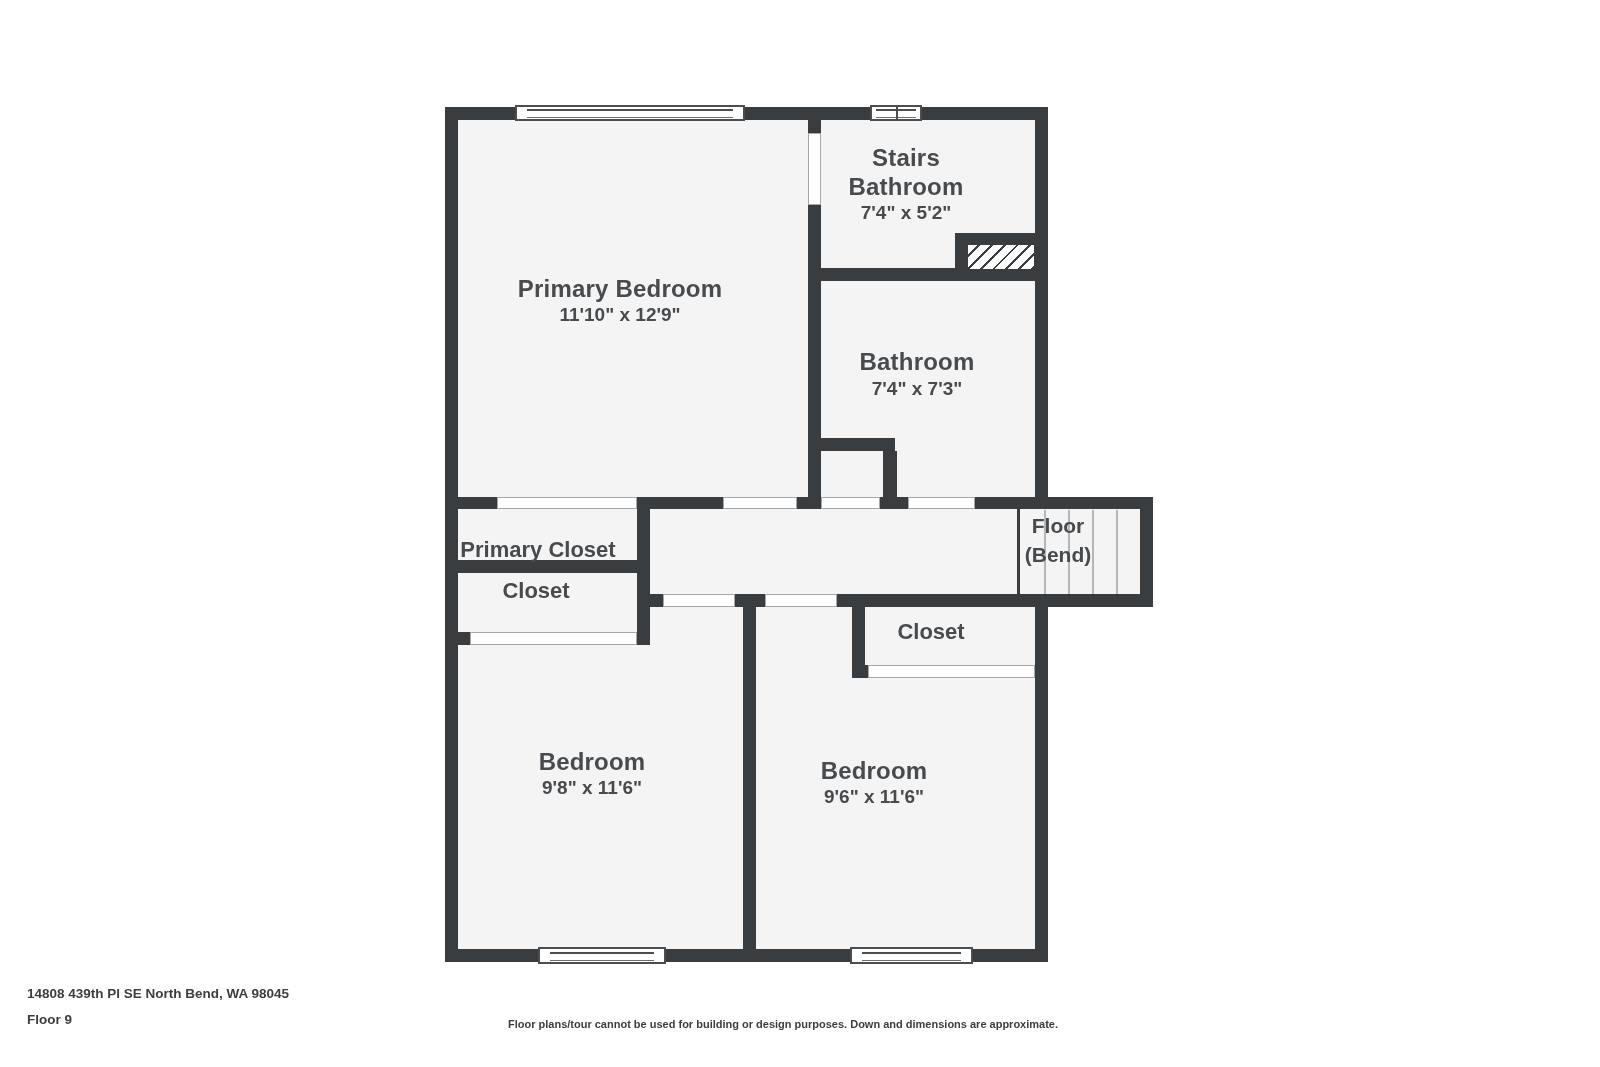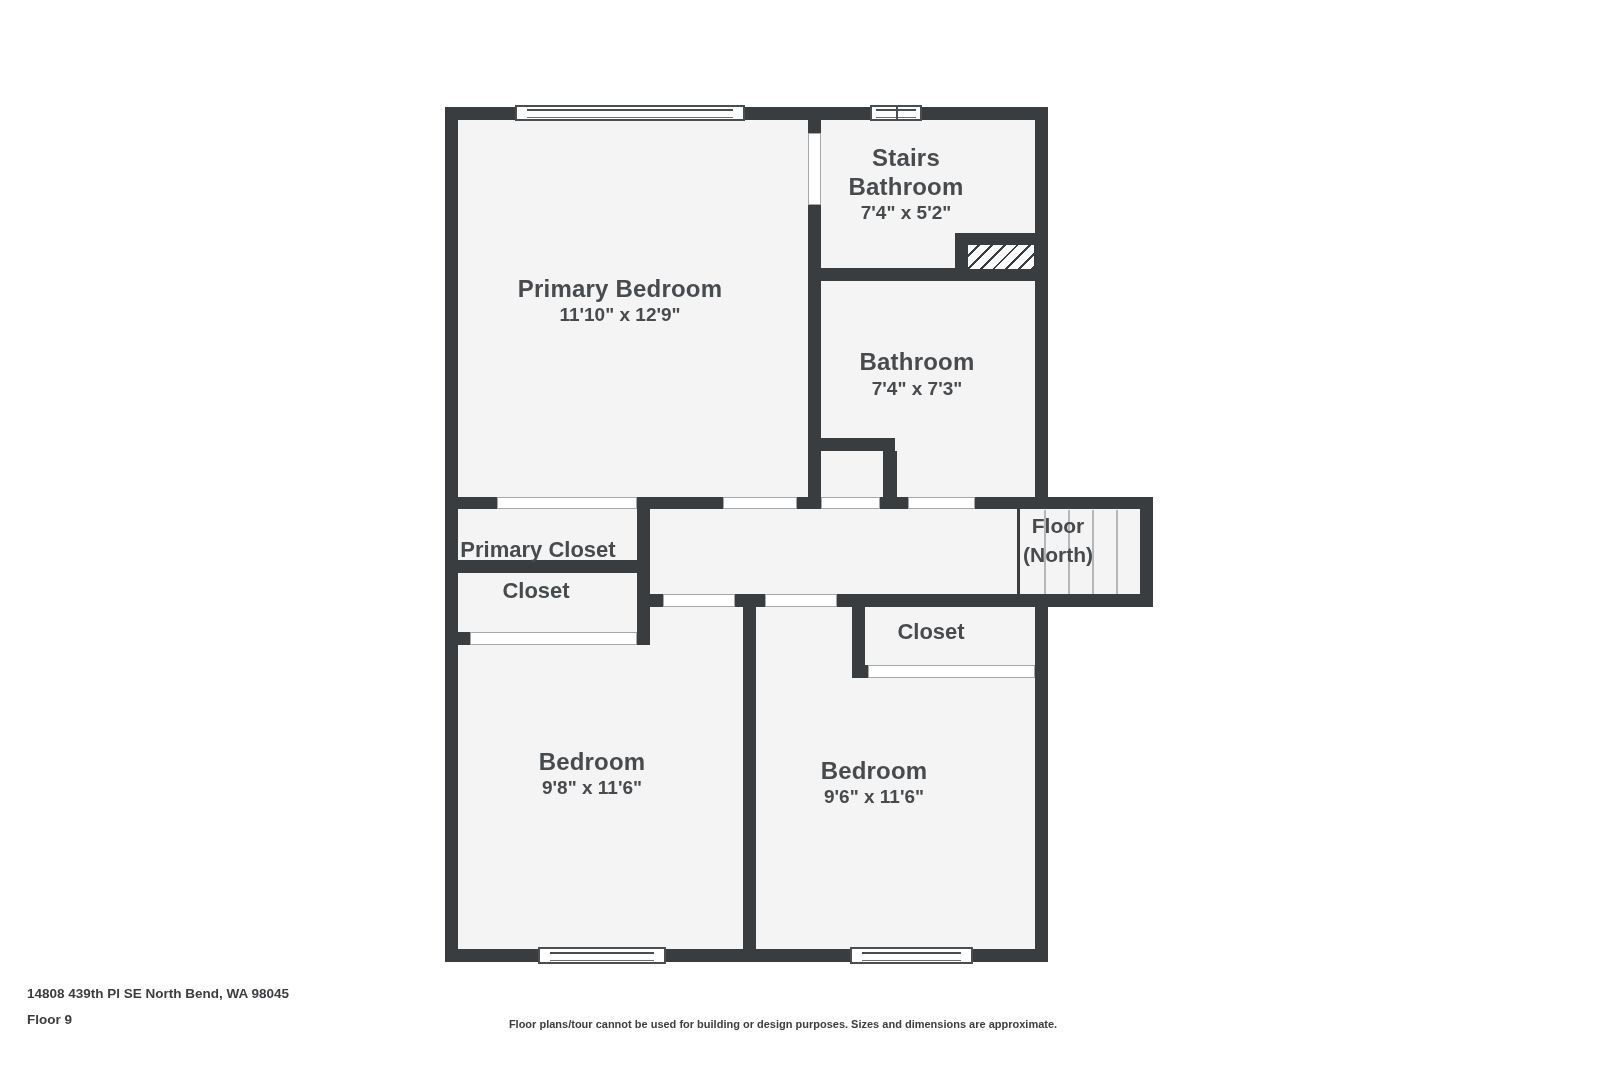--- a/index.html
+++ b/index.html
@@ -110,25 +110,25 @@
   <div class="label dims" style="left:906px;top:213px;">7'4" x 5'2"</div>
 
   <div class="label fs24" style="left:917px;top:362px;">Bathroom</div>
   <div class="label dims" style="left:917px;top:389px;">7'4" x 7'3"</div>
 
   <div class="label fs22" style="left:538px;top:524px;margin-top:26px;">Primary Closet</div>
   <div class="label fs22" style="left:536px;top:591px;">Closet</div>
   <div class="label fs22" style="left:931px;top:632px;">Closet</div>
 
   <div class="label fs21" style="left:1058px;top:526px;">Floor</div>
-  <div class="label fs21" style="left:1058px;top:555px;">(North)</div>
+  <div class="label fs21" style="left:1058px;top:555px;">(Bend)</div>
 
   <div class="label fs24" style="left:592px;top:762px;">Bedroom</div>
   <div class="label dims" style="left:592px;top:788px;">9'8" x 11'6"</div>
 
   <div class="label fs24" style="left:874px;top:771px;">Bedroom</div>
   <div class="label dims" style="left:874px;top:797px;">9'6" x 11'6"</div>
 
 </div>
 
 <div class="footer-text addr">14808 439th Pl SE North Bend, WA 98045</div>
 <div class="footer-text floor-label">Floor 9</div>
-<div class="footer-text disclaimer">Floor plans/tour cannot be used for building or design purposes. Sizes and dimensions are approximate.</div>
+<div class="footer-text disclaimer">Floor plans/tour cannot be used for building or design purposes. Down and dimensions are approximate.</div>
 
 </body></html>

